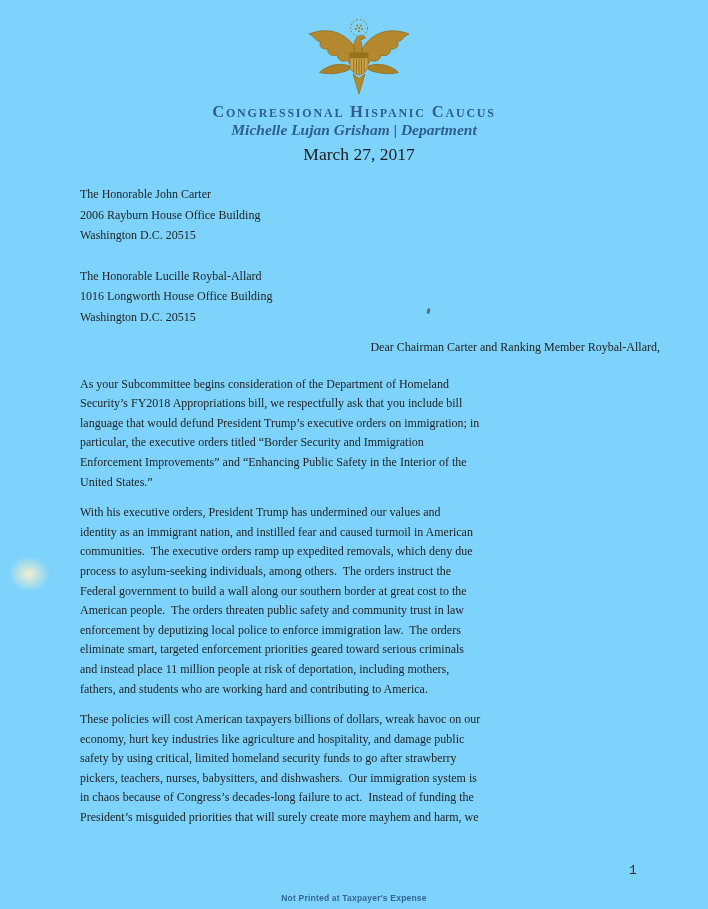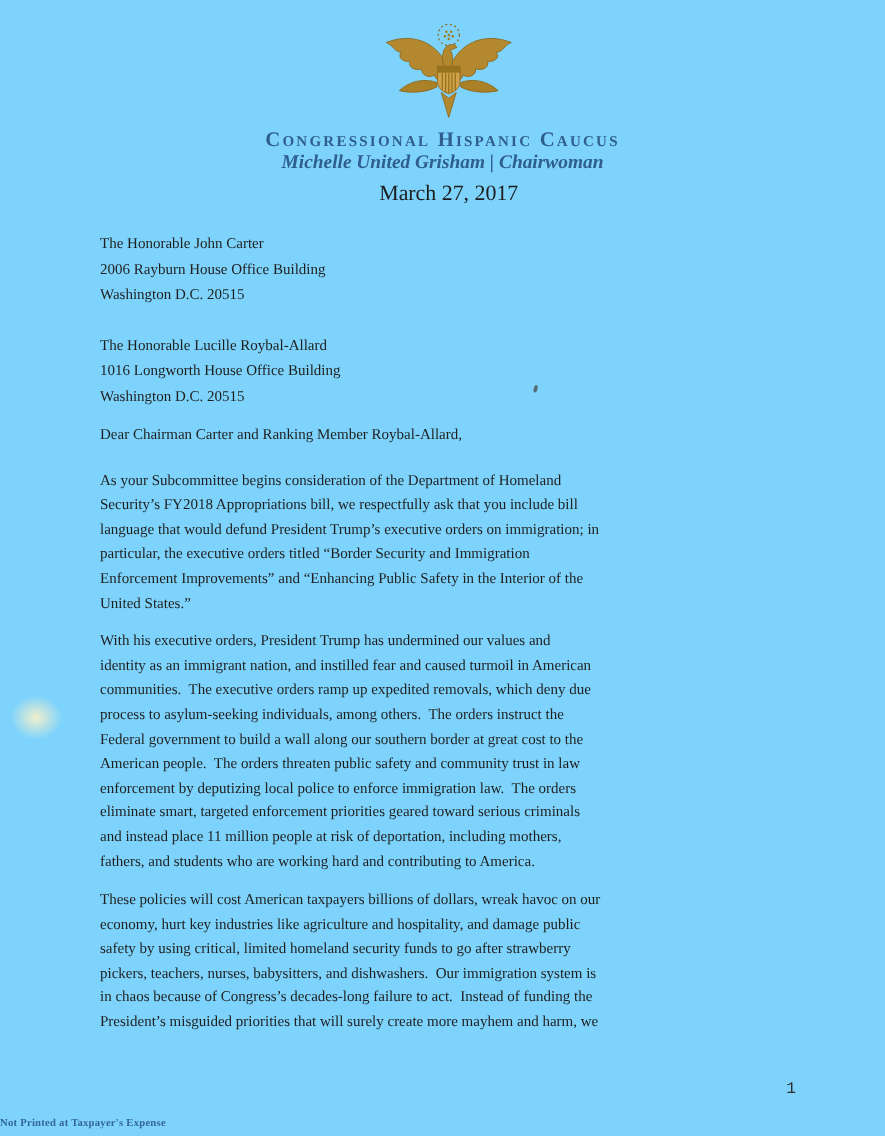--- a/index.html
+++ b/index.html
@@ -42,35 +42,36 @@
     margin-top: 5px;
     font-size: 17.5px;
     line-height: 21px;
     color: #1d1d1d;
     transform: translateX(5px);
   }
   .letter-body { padding: 19px 48px 0 80px; font-size: 12px; }
   .lines { white-space: pre-wrap; }
   .addr { line-height: 20.5px; margin: 0 0 20px 0; }
   .addr2 { margin-bottom: 11px; }
-  .salutation { margin: 0 0 17px 0; line-height: 19.6px; }
+  .salutation { margin: 0 0 17px 0; line-height: 19.6px; text-align: right; }
   .para { margin: 0 0 11px 0; line-height: 19.6px; }
   .page-number {
     position: absolute;
     left: 629px;
     top: 863px;
     font-family: "Liberation Mono", monospace;
     font-size: 13px;
     color: #2e2e2e;
   }
   .disclaimer {
     position: absolute;
     left: 0; right: 0;
     bottom: 6px;
-    font-family: Liberation Serif, serif;
+    text-align: center;
+    font-family: Liberation Sans, sans-serif;
     font-size: 8.5px;
     font-weight: 600;
     letter-spacing: 0.2px;
     color: #34649a;
   }
   .smudge {
     position: absolute;
     left: 8px; top: 556px;
     width: 42px; height: 36px;
     background: radial-gradient(ellipse at center, rgba(247,240,203,0.95) 0%, rgba(247,240,203,0) 70%);
@@ -109,21 +110,21 @@
           <path d="M47 36 L65 36 L65 48 C65 53 61.5 56.5 56 58 C50.5 56.5 47 53 47 48 Z" fill="#cea24a"></path>
           <path d="M47 36 L65 36 L65 41.2 L47 41.2 Z" fill="#96721c" stroke="none"></path>
           <path d="M50.8 41.5 L50.8 55 M53.5 41.5 L53.5 56.6 M56 41.5 L56 57.6 M58.5 41.5 L58.5 56.6 M61.2 41.5 L61.2 55" stroke="#96721c" fill="none" stroke-width="1"></path>
           <path d="M50 57 L56 77 L62 57 L56 61.5 Z"></path>
           <path d="M46.5 49 C37 45.5 25 47.5 16.5 55.5 C27 58 39 56.5 46.5 52.5 Z" fill="#aa8126"></path>
           <path d="M65.5 49 C75 45.5 87 47.5 95.5 55.5 C85 58 73 56.5 65.5 52.5 Z" fill="#aa8126"></path>
         </g>
       </svg>
     </span>
     <div class="org">Congressional Hispanic Caucus</div>
-    <div class="chair">Michelle United Grisham | Chairwoman</div>
+    <div class="chair">Michelle Lujan Grisham | Department</div>
     <div class="date">March 27, 2017</div>
   </header>
 
   <main class="letter-body">
     <div class="addr lines">The Honorable John Carter
 2006 Rayburn House Office Building
 Washington D.C. 20515</div>
     <div class="addr addr2 lines">The Honorable Lucille Roybal-Allard
 1016 Longworth House Office Building
 Washington D.C. 20515</div>

